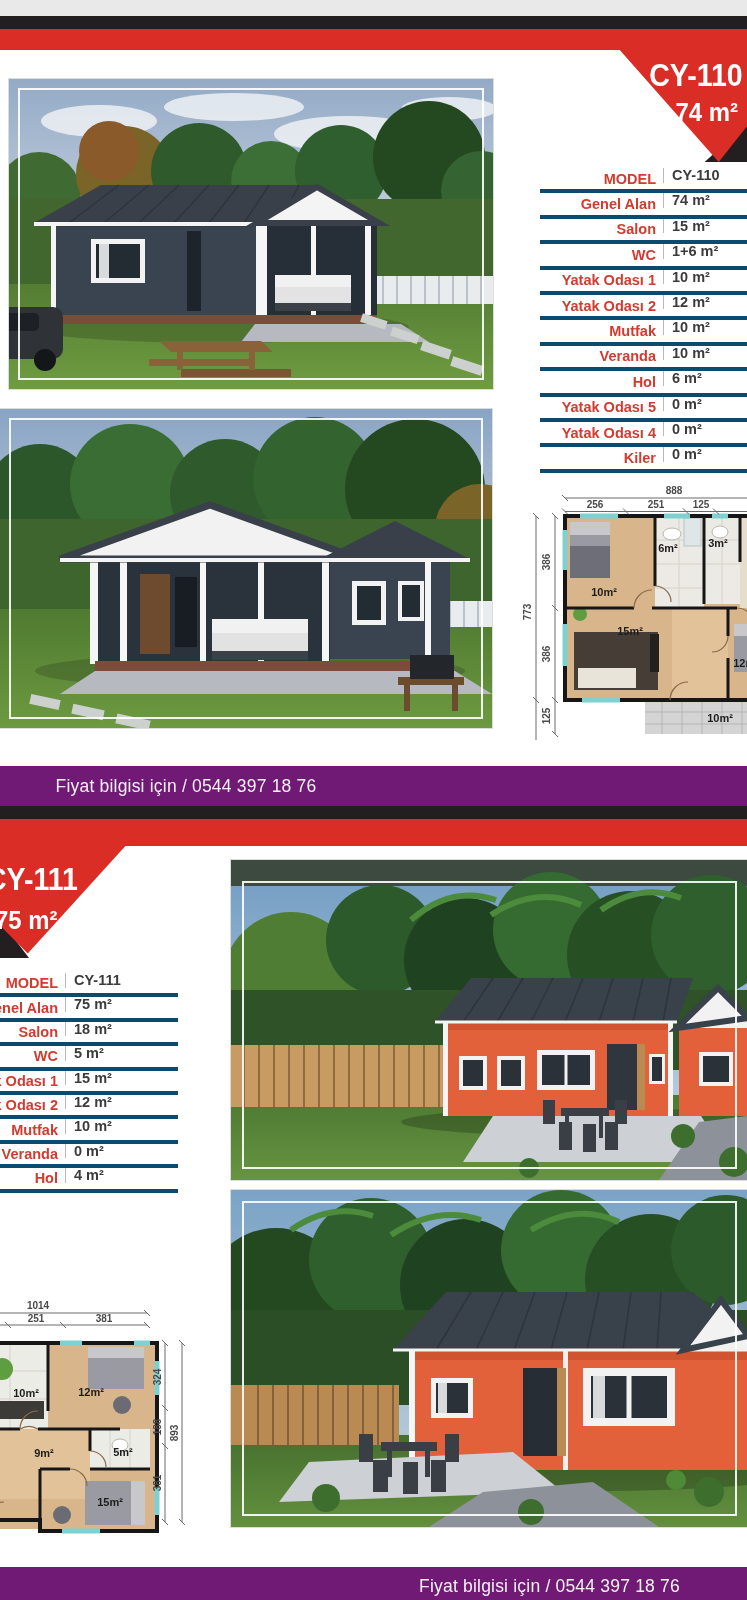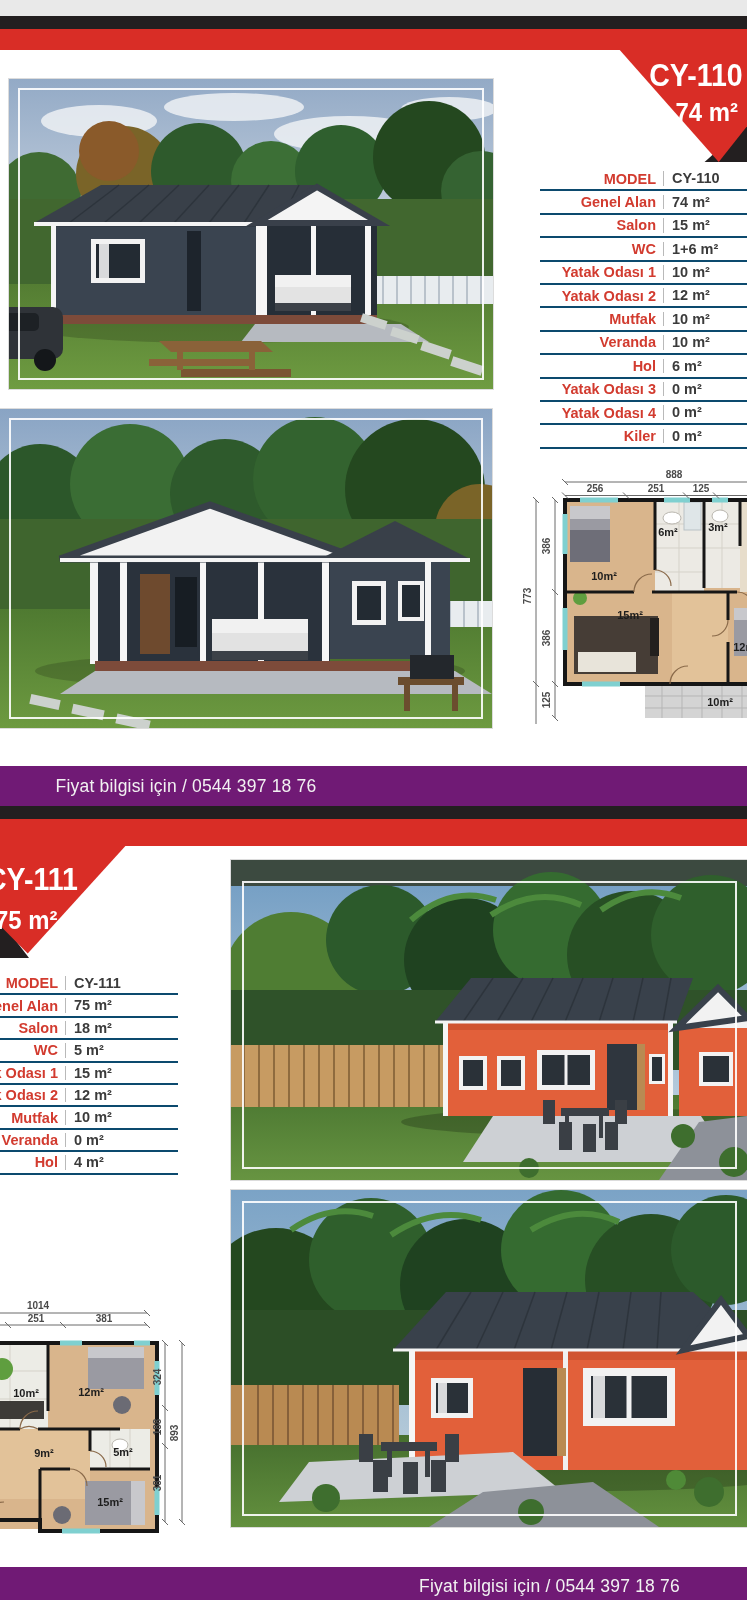--- a/index.html
+++ b/index.html
@@ -33,32 +33,32 @@
   .photo{overflow:hidden;background:#9db3c9;border:1px solid #dcdcdc;}
   .photo svg{display:block;}
   .p1{left:8px;top:62px;width:484px;height:310px;}
   .p2{left:0;top:392px;width:492px;height:319px;border-left:none;}
   .p3{left:230px;top:843px;width:517px;height:320px;border-right:none;}
   .p4{left:230px;top:1173px;width:517px;height:337px;border-right:none;}
   
   .spec-table{font-size:14.5px;font-weight:bold;}
   .t1{left:540px;top:152px;width:207px;}
   .t2{left:0;top:957px;width:178px;}
-  .spec-row{display:flex;align-items:center;border-bottom:2px solid #0c4a6e;}
+  .spec-row{display:flex;align-items:flex-start;border-bottom:4px solid #0c4a6e;}
   .t1 .spec-row{height:21.4px;}
   .t2 .spec-row{height:20.4px;}
   .spec-row:first-child{border-top:none;}
   .spec-label{color:#d23b2f;text-align:right;padding-right:7px;position:relative;overflow:hidden;height:100%;}
   .t1 .spec-label{width:116px;}
   .t2 .spec-label{width:58px;}
   .spec-label span{position:absolute;right:7px;top:50%;transform:translateY(-50%);white-space:nowrap;}
   .spec-value{color:#3b3b3b;border-left:1px solid #b9b9b9;padding-left:8px;flex:1;line-height:1;}
   
   .plan{overflow:hidden;}
-  .plan1{left:522px;top:430px;width:225px;height:282px;}
+  .plan1{left:522px;top:446px;width:225px;height:282px;}
   .plan2{left:0;top:1283px;width:195px;height:265px;}
   .plan svg text{font-family:"Liberation Sans","DejaVu Sans",sans-serif;}
   .dim{font-size:10px;font-weight:bold;fill:#4a4a4a;}
   .room-label{font-size:11px;font-weight:bold;fill:#1d1d1d;}
   
   .price-bar{background:#701a75;color:#f2f2f2;}
   .pb1{left:0;top:750px;width:747px;height:40px;}
   .pb2{left:0;top:1551px;width:747px;height:38px;}
   .price-text{position:absolute;top:0;height:100%;display:flex;align-items:center;justify-content:center;
     font-size:17.5px;letter-spacing:.2px;}
@@ -322,21 +322,21 @@
         <div class="spec-value">10 m²</div>
       </div>
       <div class="spec-row">
         <div class="spec-label">
           <span>Hol</span>
         </div>
         <div class="spec-value">6 m²</div>
       </div>
       <div class="spec-row">
         <div class="spec-label">
-          <span>Yatak Odası 3</span>
+          <span>Yatak Odası 5</span>
         </div>
         <div class="spec-value">0 m²</div>
       </div>
       <div class="spec-row">
         <div class="spec-label">
           <span>Yatak Odası 4</span>
         </div>
         <div class="spec-value">0 m²</div>
       </div>
       <div class="spec-row">

